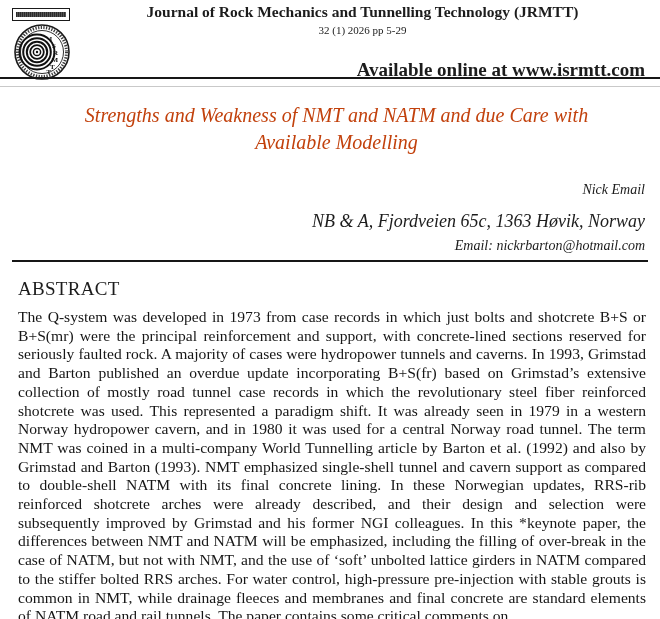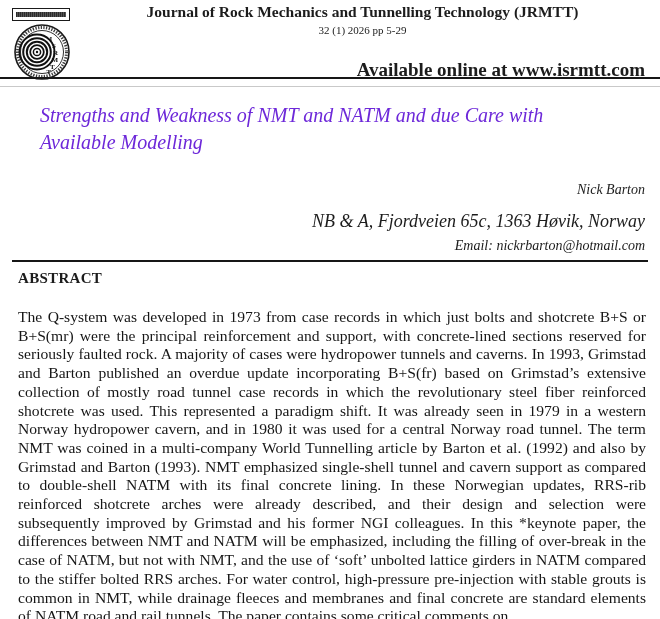--- a/index.html
+++ b/index.html
@@ -39,45 +39,45 @@
   .available-online {
     position: absolute; top: 59px; right: 15px;
     font-weight: bold; font-size: 19px;
   }
 
   .rule-dark  { position: absolute; top: 77px; left: 0; right: 0; height: 2px; background: #161616; }
   .rule-light { position: absolute; top: 86px; left: 0; right: 0; height: 1px; background: #c9c9c9; }
 
   
   .paper-title {
-    position: absolute; top: 102px; left: 40px; right: 15px;
-    text-align: left;
+    position: absolute; top: 102px; left: 28px; right: 15px;
+    text-align: center;
     font-style: italic;
     font-size: 20px; line-height: 27px;
-    color: #6d28d9;
+    color: #c2410c;
   }
   .author {
     position: absolute; top: 182px; right: 15px;
     font-style: italic; font-size: 14px;
   }
   .affiliation {
     position: absolute; top: 211px; right: 15px;
     font-style: italic; font-size: 18px;
   }
   .email {
     position: absolute; top: 238px; right: 15px;
     font-style: italic; font-size: 14px;
   }
 
   .rule-abstract { position: absolute; top: 260px; left: 12px; right: 12px; height: 2px; background: #161616; }
 
   
   .abstract-heading {
-    position: absolute; top: 270px; left: 18px;
-    font-weight: bold; font-size: 15px;
+    position: absolute; top: 278px; left: 18px;
+    font-weight: normal; font-size: 19px;
     letter-spacing: 0.3px;
   }
   .abstract-paragraph {
     position: absolute; top: 308px; left: 18px; width: 628px;
     font-size: 15.6px; line-height: 18.7px;
     text-align: justify;
     color: #161616;
   }
 </style>
 </head>
@@ -117,21 +117,21 @@
   <div class="available-online">Available online at www.isrmtt.com</div>
 
   <div class="rule-dark"></div>
   <div class="rule-light"></div>
 
   <div class="paper-title">
     <div>Strengths and Weakness of NMT and NATM and due Care with</div>
     <div>Available Modelling</div>
   </div>
 
-  <div class="author">Nick Barton</div>
+  <div class="author">Nick Email</div>
   <div class="affiliation">NB &amp; A, Fjordveien 65c, 1363 Høvik, Norway</div>
   <div class="email">Email: nickrbarton@hotmail.com</div>
 
   <div class="rule-abstract"></div>
 
   <div class="abstract-heading">ABSTRACT</div>
   <div class="abstract-paragraph">The Q-system was developed in 1973 from case records in which just bolts and shotcrete B+S or B+S(mr) were the principal reinforcement and support, with concrete-lined sections reserved for seriously faulted rock. A majority of cases were hydropower tunnels and caverns. In 1993, Grimstad and Barton published an overdue update incorporating B+S(fr) based on Grimstad’s extensive collection of mostly road tunnel case records in which the revolutionary steel fiber reinforced shotcrete was used. This represented a paradigm shift. It was already seen in 1979 in a western Norway hydropower cavern, and in 1980 it was used for a central Norway road tunnel. The term NMT was coined in a multi-company World Tunnelling article by Barton et al. (1992) and also by Grimstad and Barton (1993). NMT emphasized single-shell tunnel and cavern support as compared to double-shell NATM with its final concrete lining. In these Norwegian updates, RRS-rib reinforced shotcrete arches were already described, and their design and selection were subsequently improved by Grimstad and his former NGI colleagues. In this *keynote paper, the differences between NMT and NATM will be emphasized, including the filling of over-break in the case of NATM, but not with NMT, and the use of ‘soft’ unbolted lattice girders in NATM compared to the stiffer bolted RRS arches. For water control, high-pressure pre-injection with stable grouts is common in NMT, while drainage fleeces and membranes and final concrete are standard elements of NATM road and rail tunnels. The paper contains some critical comments on</div>
 
 </div>
 

